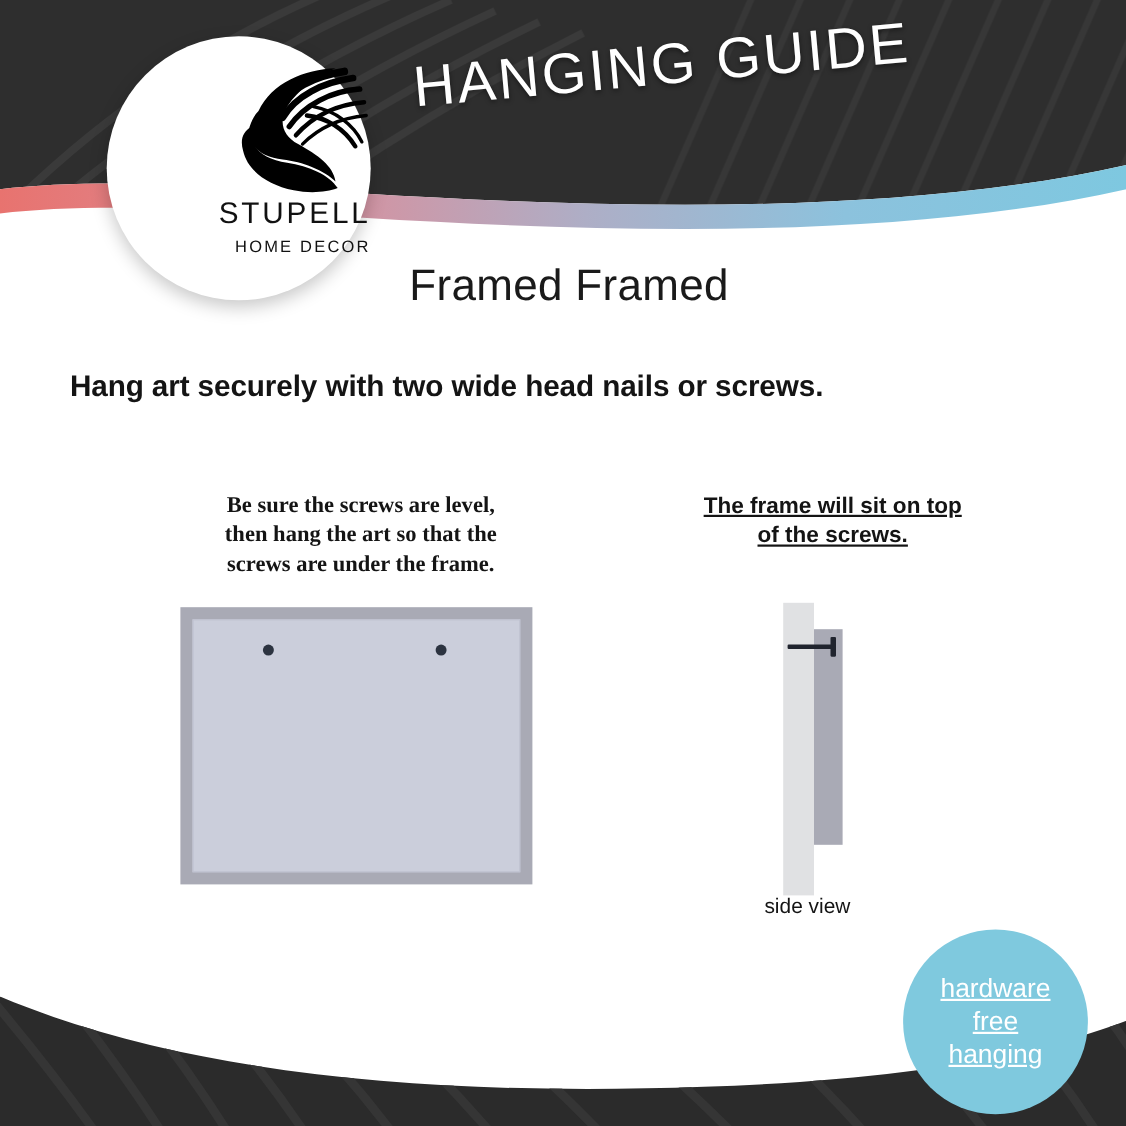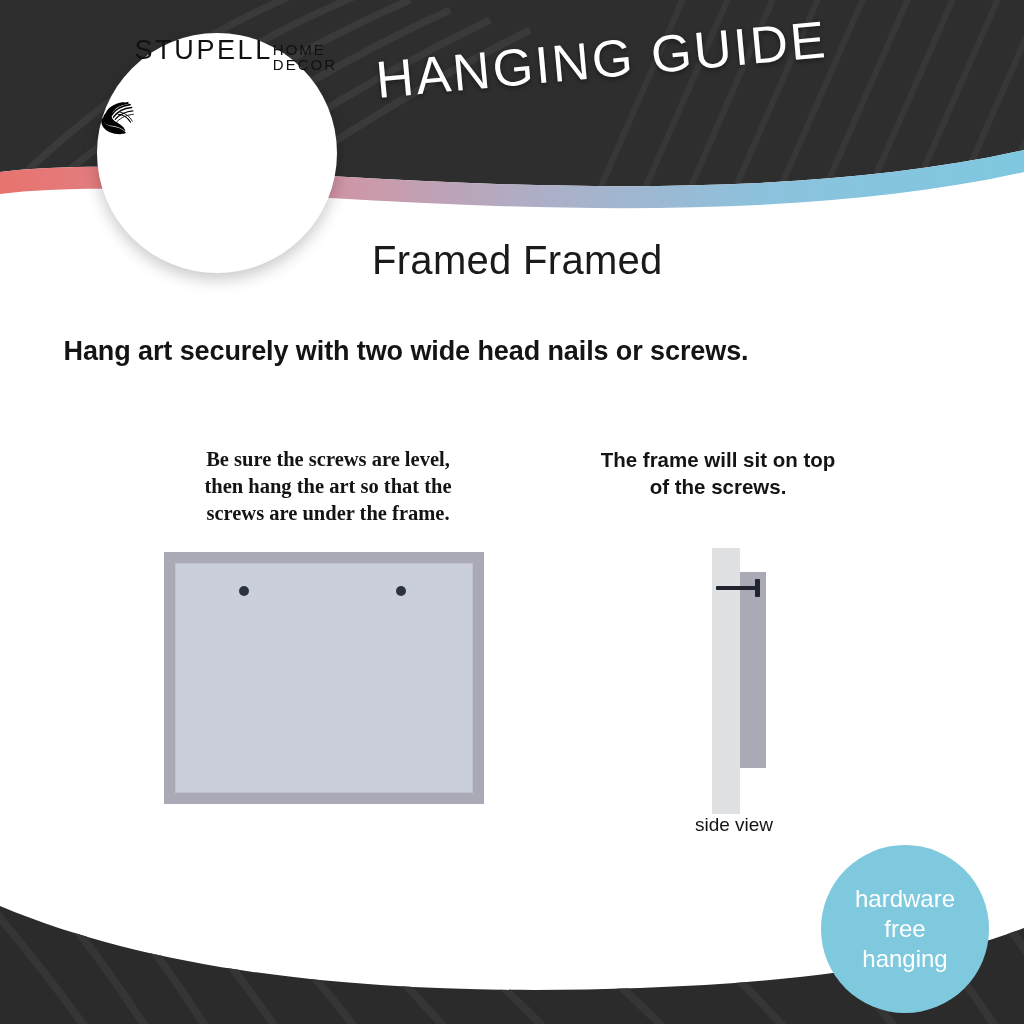--- a/index.html
+++ b/index.html
@@ -31,22 +31,22 @@
 
   
   .logo-circle {
     position: absolute;
     left: 97px; top: 33px;
     width: 240px; height: 240px;
     border-radius: 50%;
     background: #ffffff;
     box-shadow: 0 6px 16px rgba(0,0,0,0.22);
     display: flex;
-    flex-direction: row;
-    align-items: flex-start;
+    flex-direction: column;
+    align-items: flex-end;
     justify-content: flex-start;
   }
   .logo-mark {
     margin-top: 26px;
     width: 132px;
     height: 118px;
   }
   .logo-name {
     font-size: 27px;
     letter-spacing: 2.6px;
@@ -102,21 +102,21 @@
   
   .caption {
     position: absolute;
     text-align: center;
     font-size: 20.5px;
     line-height: 1.32;
     color: #141414;
     font-weight: 600;
   }
   .caption-left  { left: 150px; top: 446px; width: 356px; font-family: Liberation Serif, serif; }
-  .caption-right { left: 556px; top: 446px; width: 324px; }
+  .caption-right { left: 595px; top: 446px; width: 324px; text-decoration: underline; }
 
   
   .front-frame {
     position: absolute;
     left: 164px; top: 552px;
     width: 320px; height: 252px;
     background: #a9aab5;
     box-sizing: border-box;
     padding: 11px;
   }
@@ -194,20 +194,21 @@
     border-radius: 50%;
     background: #7fc9de;
     display: flex;
     flex-direction: column;
     align-items: center;
     justify-content: center;
     color: #ffffff;
     font-size: 24px;
     line-height: 1.24;
     font-weight: 400;
+    text-decoration: underline;
   }
 </style>
 </head>
 <body>
 
 <div id="page">
 
   <div class="header-wrap">
     <svg class="header-svg" width="1024" height="260" viewBox="0 0 1024 260">
       <defs>

